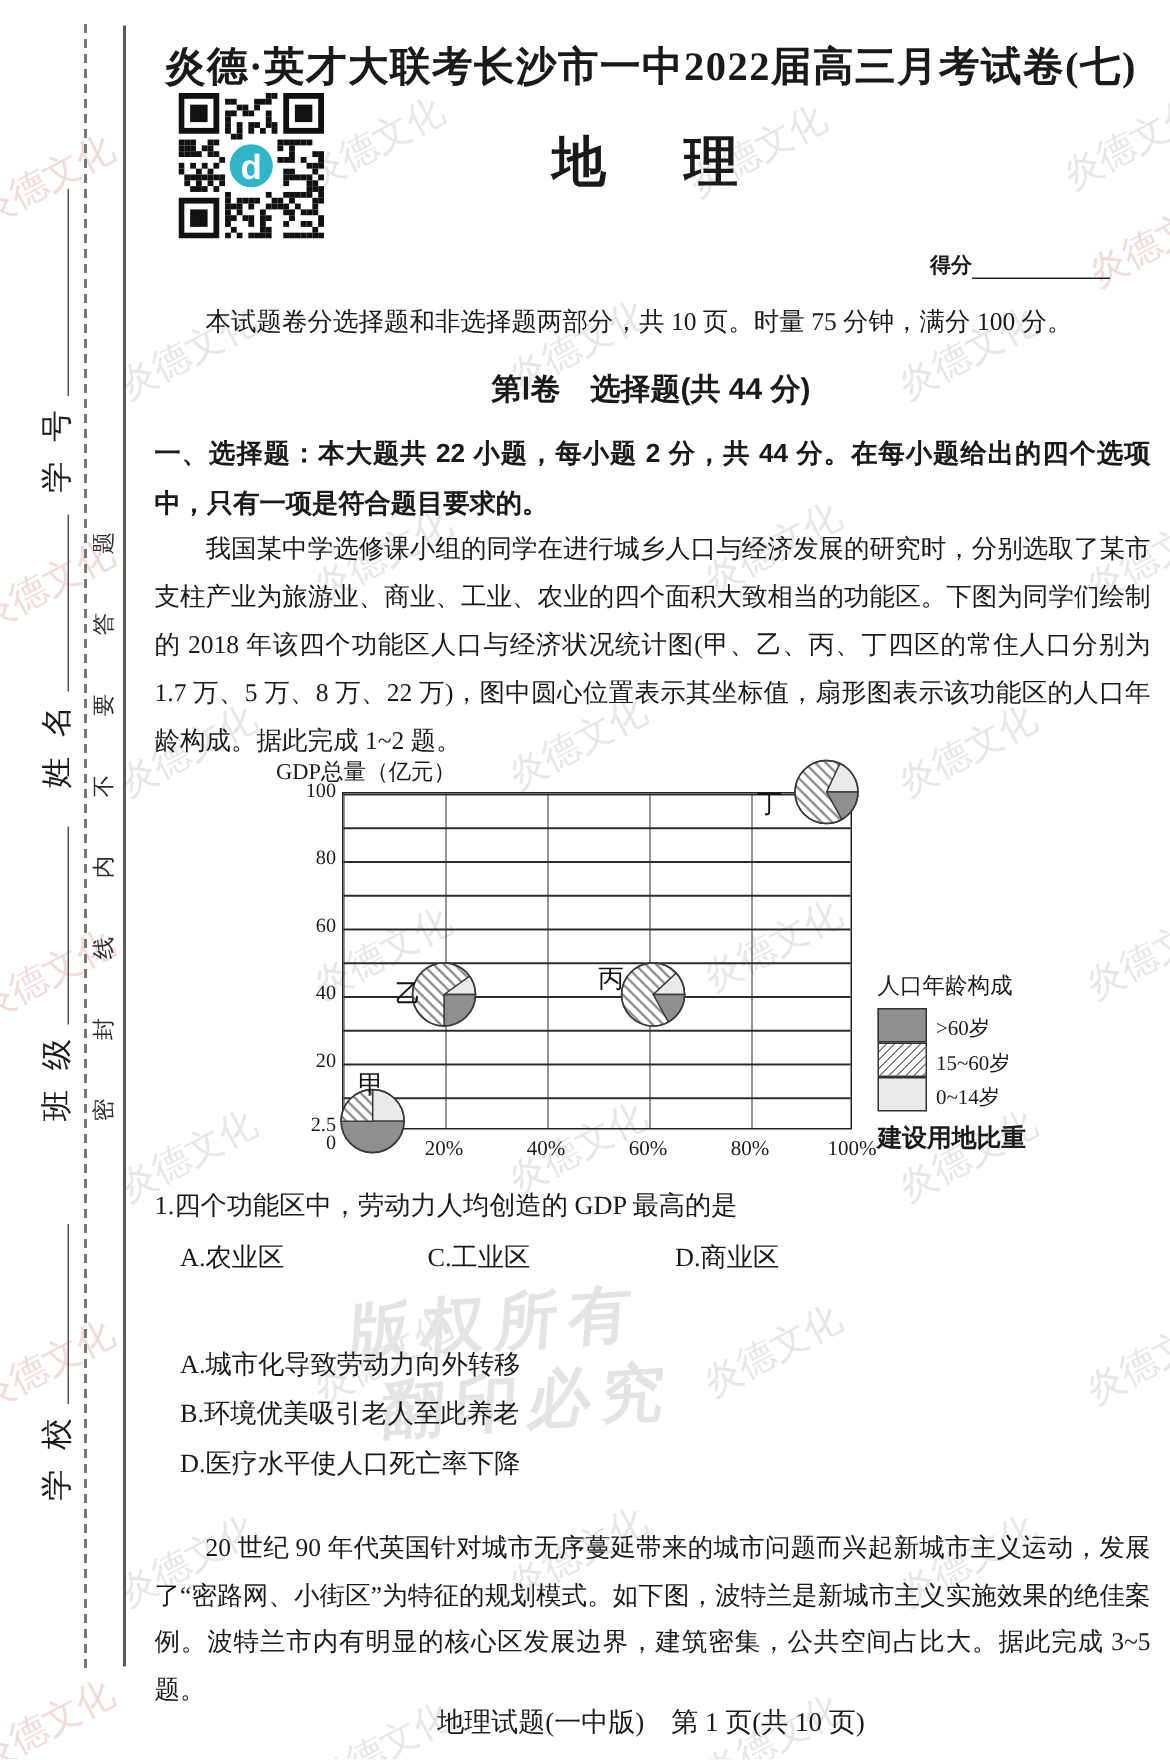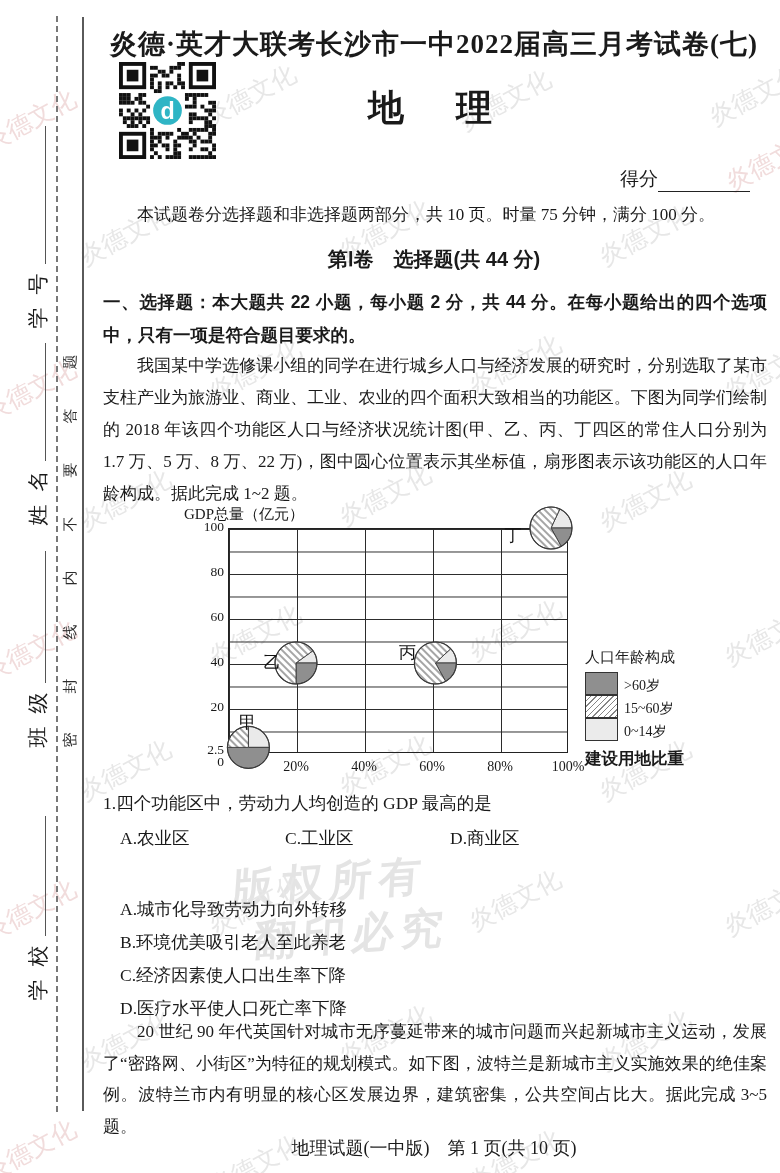--- a/index.html
+++ b/index.html
@@ -33,21 +33,21 @@
   .f2{top:343px}.f2 .vline{height:118px}
   .f3{top:551px}.f3 .vline{height:132px}
   .f4{top:816px}.f4 .vline{height:120px}
 
   
   .exam-title{position:absolute;left:103px;top:26px;width:662px;z-index:2;text-align:center;
               font-size:27px;font-weight:bold;letter-spacing:1px}
   .qr{position:absolute;left:119px;top:62px;width:97px;height:97px;z-index:2}
   .subject{position:absolute;left:103px;top:84px;width:662px;z-index:2;text-align:center;
            font-size:36px;font-weight:bold;font-family:"Liberation Sans",sans-serif;letter-spacing:8px}
-  .score-row{position:absolute;left:620px;top:166px;z-index:2;font-size:19px;font-weight:normal;
+  .score-row{position:absolute;left:620px;top:166px;z-index:2;font-size:14px;font-weight:bold;
              font-family:"Liberation Sans",sans-serif}
   .score-line{display:inline-block;width:92px;height:20px;border-bottom:1.5px solid #222;
               vertical-align:bottom}
 
   
   .intro{position:absolute;left:103px;top:203px;width:662px;z-index:2;font-size:17px;text-indent:2em}
   .part1{position:absolute;left:103px;top:246px;width:662px;z-index:2;text-align:center;
          font-size:20px;font-weight:bold;font-family:"Liberation Sans",sans-serif}
   .section-intro{position:absolute;left:103px;top:286px;width:664px;z-index:2;font-size:17.5px;
                  font-weight:bold;font-family:"Liberation Sans",sans-serif;line-height:33px;
@@ -446,21 +446,20 @@
   </div>
   <div class="q1-options">
     <span>A.农业区</span>
     <span>C.工业区</span>
     <span>D.商业区</span>
   </div>
 
   <div class="q2-options">
     <div>A.城市化导致劳动力向外转移</div>
     <div>B.环境优美吸引老人至此养老</div>
-    <div>C.经济因素使人口出生率下降</div>
     <div>D.医疗水平使人口死亡率下降</div>
   </div>
 
   <div class="passage passage2">20 世纪 90 年代英国针对城市无序蔓延带来的城市问题而兴起新城市主义运动，发展了“密路网、小街区”为特征的规划模式。如下图，波特兰是新城市主义实施效果的绝佳案例。波特兰市内有明显的核心区发展边界，建筑密集，公共空间占比大。据此完成 3~5 题。</div>
 
   <div class="footer">地理试题(一中版)　第 1 页(共 10 页)</div>
 
 </div>
 
 </body></html>

